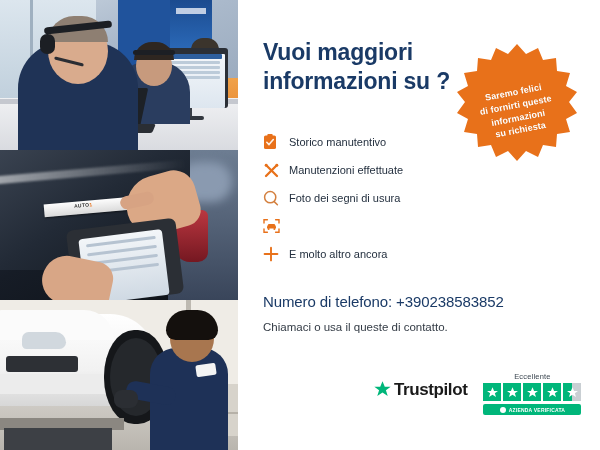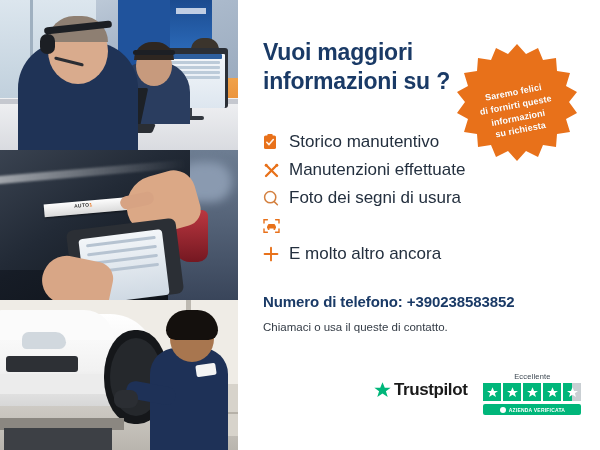--- a/index.html
+++ b/index.html
@@ -121,27 +121,27 @@
   .badge-inner{position:absolute;left:0;top:0;width:122px;height:122px;
     display:flex;flex-direction:column;align-items:center;justify-content:center;}
   .badge-head{margin-top:16px;margin-bottom:1px;}
   .badge-text{transform:rotate(-11deg);text-align:center;color:#fff;
     font-size:9px;line-height:1.42;font-weight:bold;letter-spacing:.1px;
     text-shadow:0 0 1px rgba(0,0,0,.12);width:104px;}
 
   .list{position:absolute;left:25px;top:128px;width:250px;}
   .li{display:flex;align-items:center;height:28px;margin-bottom:0;}
   .li .ic{width:26px;height:20px;display:flex;align-items:center;justify-content:flex-start;flex:0 0 26px;}
-  .li .lbl{font-size:17px;color:#24303f;}
-
-  .phone{position:absolute;left:25px;top:293px;font-size:15px;font-weight:bold;color:#1a3a66;letter-spacing:-.1px;}
+  .li .lbl{font-size:11px;color:#24303f;}
+
+  .phone{position:absolute;left:25px;top:293px;font-size:15px;font-weight:normal;color:#1a3a66;letter-spacing:-.1px;}
   .sub{position:absolute;left:25px;top:318px;width:300px;font-size:11.5px;line-height:1.62;color:#333b45;}
 
   .tp{position:absolute;left:135px;top:372px;display:flex;align-items:flex-start;}
-  .tp-logo{display:flex;align-items:center;margin-top:8px;}
+  .tp-logo{display:flex;align-items:flex-start;margin-top:8px;}
   .tp-name{font-size:17px;font-weight:bold;color:#1a1a1a;letter-spacing:-.4px;margin-left:2px;}
   .tp-right{margin-left:16px;}
   .tp-ecc{font-size:7.5px;color:#3b4650;text-align:center;margin-bottom:2px;letter-spacing:.2px;}
   .stars{display:flex;gap:2px;}
   .star{width:18px;height:18px;background:#00b67a;display:flex;align-items:center;justify-content:center;}
   .star.half{background:linear-gradient(90deg,#00b67a 50%,#c9cfd3 50%);}
   .verified{margin-top:3px;background:#00b67a;border-radius:2px;
     display:flex;align-items:center;justify-content:center;gap:3px;height:11px;padding:0 4px;}
   .verified .vtxt{font-size:5px;color:#fff;font-weight:bold;letter-spacing:.2px;}
   .vcheck{width:6px;height:6px;border-radius:50%;background:#fff;}

